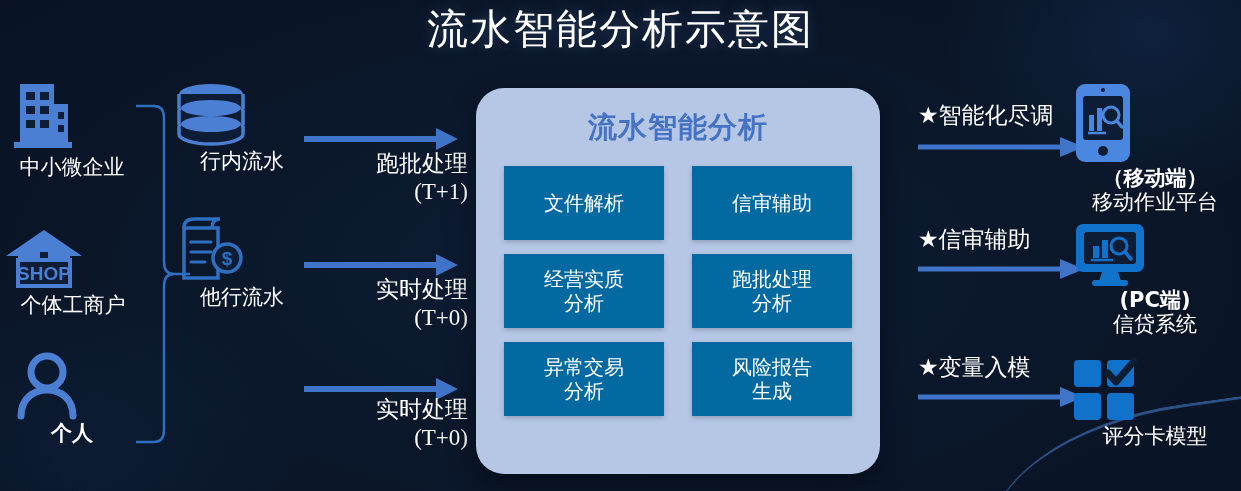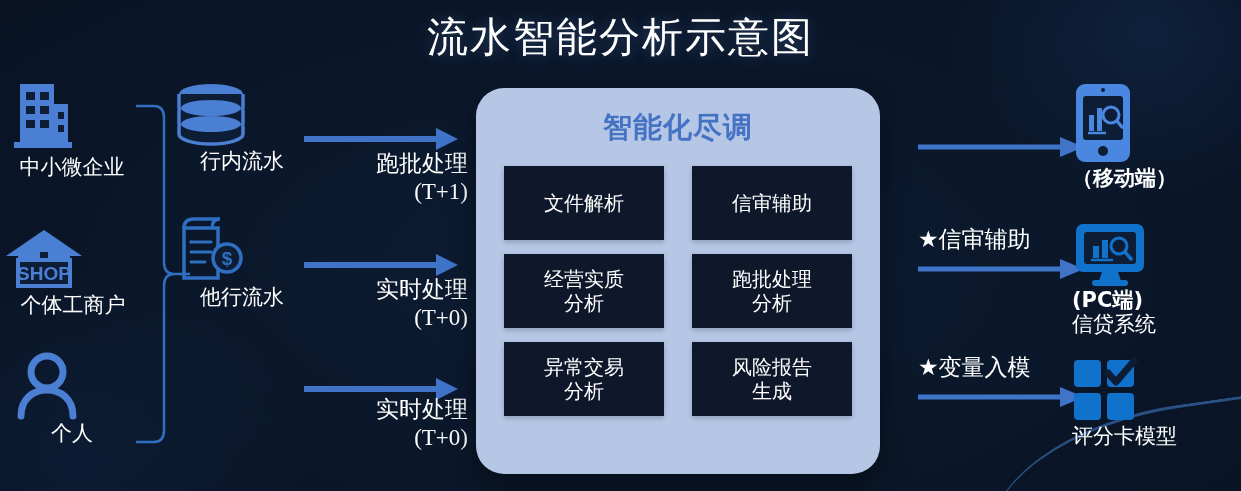--- a/index.html
+++ b/index.html
@@ -28,38 +28,38 @@
   .swoosh{
     position:absolute;right:-40px;bottom:-34px;width:300px;height:110px;
     border-top:3px solid rgba(70,130,210,0.55);
     border-radius:70% 0 0 0 / 100% 0 0 0;
     transform:rotate(-8deg);
     pointer-events:none;
   }
 
   
   #title{
-    position:absolute;left:0;top:10px;width:1241px;
+    position:absolute;left:0;top:2px;width:1241px;
     text-align:center;
     font-size:41px;font-weight:400;letter-spacing:2px;
     color:#ffffff;
     text-shadow:0 0 14px rgba(120,170,255,0.30);
   }
 
   
   .node{position:absolute;text-align:center;}
   .node .label{
     font-size:21px;line-height:1.18;color:#ffffff;white-space:pre-line;
   }
   .node .icon{display:block;margin:0 auto 3px auto;}
 
   
   #ent-0{left:8px;top:78px;width:128px;}
   #ent-1{left:4px;top:228px;width:138px;}
-  #ent-2{left:16px;top:352px;width:112px;}
+  #ent-2{left:16px;top:352px;width:112px;font-weight:bold;}
 
   
   #brace{position:absolute;left:134px;top:104px;width:58px;height:340px;}
 
   
   #src-0{left:172px;top:82px;width:140px;}
   #src-1{left:172px;top:216px;width:140px;}
   #src-2{left:166px;top:352px;width:152px;}
 
   
@@ -84,38 +84,38 @@
   }
   #panel-title{
     margin-top:20px;text-align:center;
     font-size:29px;font-weight:bold;color:#4472c4;letter-spacing:1px;
   }
   #panel-grid{
     margin:18px auto 0 auto;width:348px;
     display:grid;grid-template-columns:160px 160px;gap:14px 28px;
   }
   .pcard{
-    height:74px;background:#0f172a;
+    height:74px;background:#0369a1;
     display:flex;align-items:center;justify-content:center;
     text-align:center;font-size:20px;line-height:1.2;color:#ffffff;
     white-space:pre-line;
     box-shadow:0 2px 5px rgba(0,0,0,0.22);
   }
 
   
   .outarrow{position:absolute;height:26px;}
   .outlabel{position:absolute;font-size:23px;color:#ffffff;white-space:nowrap;}
   #oa-0{left:918px;top:134px;width:168px;}
   #ol-0{left:918px;top:100px;}
   #oa-1{left:918px;top:256px;width:168px;}
   #ol-1{left:918px;top:224px;}
   #oa-2{left:918px;top:384px;width:168px;}
   #ol-2{left:918px;top:352px;}
 
-  .outnode{position:absolute;width:166px;}
+  .outnode{position:absolute;text-align:center;width:166px;}
   #on-0{left:1072px;top:82px;}
   #on-1{left:1072px;top:222px;}
   #on-2{left:1072px;top:358px;}
   .outnode .l1{font-size:21px;font-weight:bold;color:#ffffff;line-height:1.15;margin-top:2px;}
   .outnode .l2{font-size:21px;color:#ffffff;line-height:1.15;}
 
   svg{display:block;overflow:visible;}
 </style>
 </head>
 <body>
@@ -233,35 +233,36 @@
   <div class="flowarrow" id="fa-2">
     <svg width="156" height="26" viewBox="0 0 156 26">
       <path d="M0 13h138" stroke="#3f74c8" stroke-width="6"></path>
       <path d="M132 2l22 11-22 11z" fill="#3f74c8"></path>
     </svg>
   </div>
   <div class="flowlabel" id="fl-2">实时处理
 (T+0)</div>
 
   <div id="panel">
-    <div id="panel-title">智能化尽调</div>
+    <div id="panel-title">流水智能分析</div>
     <div id="panel-grid">
       <div class="pcard">文件解析</div>
       <div class="pcard">信审辅助</div>
       <div class="pcard">经营实质
 分析</div>
       <div class="pcard">跑批处理
 分析</div>
       <div class="pcard">异常交易
 分析</div>
       <div class="pcard">风险报告
 生成</div>
     </div>
   </div>
 
+  <div class="outlabel" id="ol-0">★智能化尽调</div>
   <div class="outarrow" id="oa-0">
     <svg width="168" height="26" viewBox="0 0 168 26">
       <path d="M0 13h148" stroke="#3f74c8" stroke-width="5"></path>
       <path d="M142 3l24 10-24 10z" fill="#3f74c8"></path>
     </svg>
   </div>
   <div class="outnode" id="on-0">
     <span class="icon">
       <svg width="62" height="82" viewBox="0 0 62 82">
         <rect x="4" y="2" width="54" height="78" rx="9" fill="#4a87e0"></rect>
@@ -271,20 +272,21 @@
         <g fill="#4a87e0">
             <rect x="17" y="33" width="5" height="16"></rect>
             <rect x="25" y="26" width="5" height="23"></rect>
           </g>
         <path d="M16 51h18" stroke="#4a87e0" stroke-width="2.5"></path>
         <circle cx="39" cy="33" r="8" fill="none" stroke="#4a87e0" stroke-width="3"></circle>
         <path d="M45 39l5 6" stroke="#4a87e0" stroke-width="3.5" stroke-linecap="round"></path>
       </svg>
     </span>
     <div class="l1">（移动端）</div>
+    <div class="l2">移动作业平台</div>
   </div>
 
   <div class="outlabel" id="ol-1">★信审辅助</div>
   <div class="outarrow" id="oa-1">
     <svg width="168" height="26" viewBox="0 0 168 26">
       <path d="M0 13h148" stroke="#3f74c8" stroke-width="5"></path>
       <path d="M142 3l24 10-24 10z" fill="#3f74c8"></path>
     </svg>
   </div>
   <div class="outnode" id="on-1">

